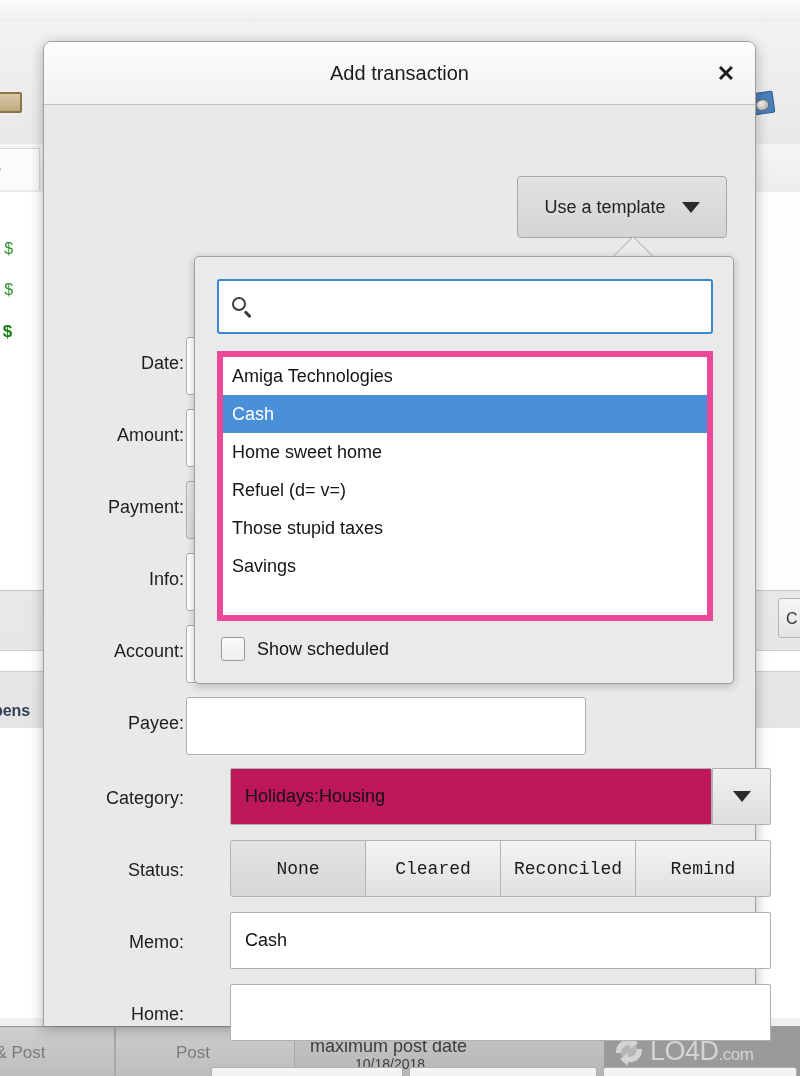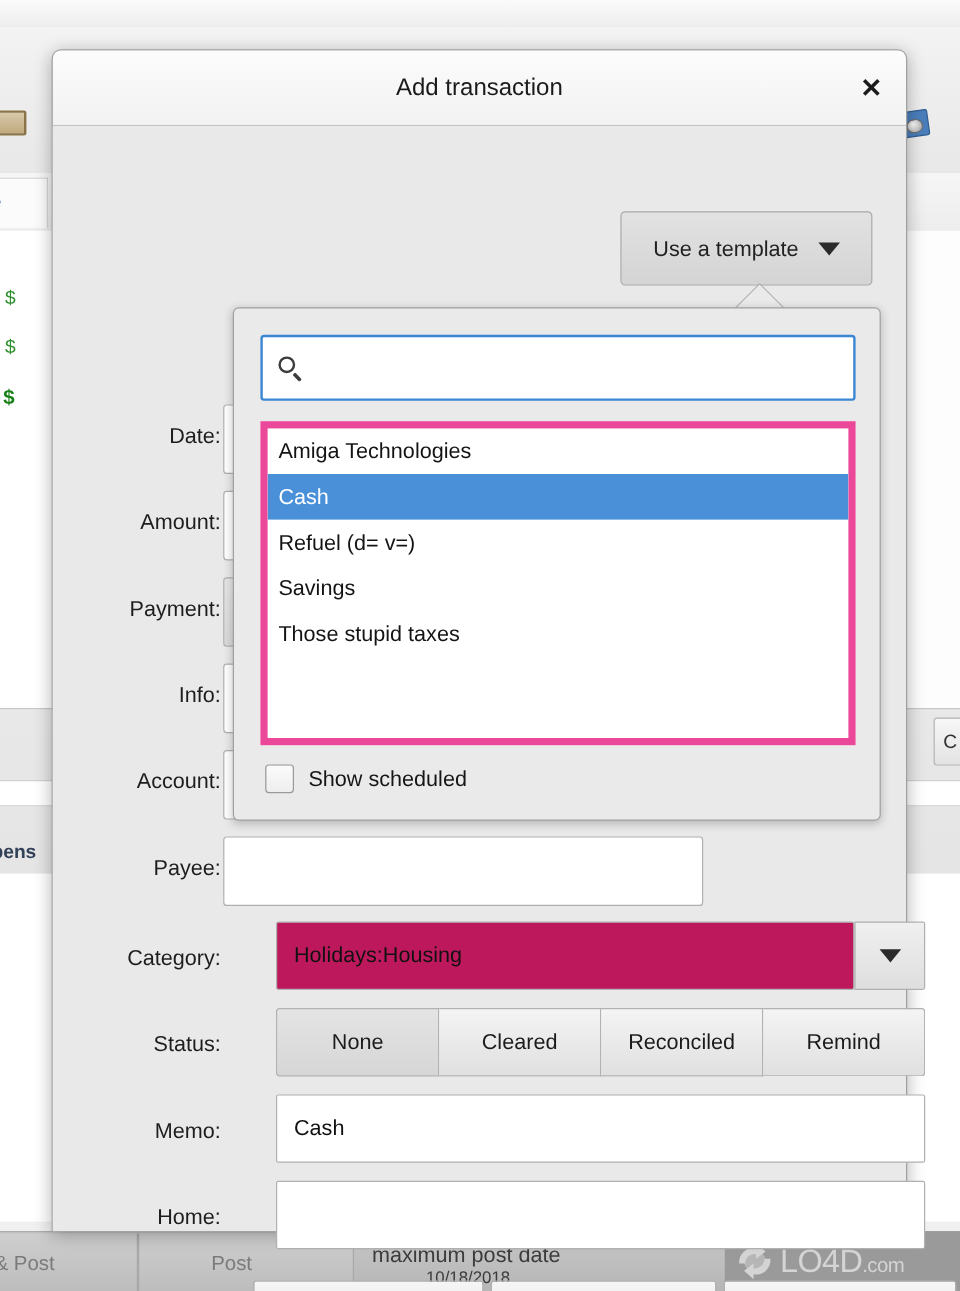--- a/index.html
+++ b/index.html
@@ -485,20 +485,21 @@
     background: linear-gradient(#f4f4f4, #e0e0e0);
     border: 1px solid #b2b2b2;
     border-left: none;
     box-sizing: border-box;
     display: flex;
     align-items: center;
     justify-content: center;
     font-size: 18px;
     color: #1b1b1b;
     cursor: pointer;
+    font-family: Liberation Mono, monospace;
   }
   .seg-btn:first-child {
     border-left: 1px solid #b2b2b2;
     border-radius: 3px 0 0 3px;
   }
   .seg-btn:last-child { border-radius: 0 3px 3px 0; }
   .seg-btn.active {
     background: linear-gradient(#e4e4e4, #d6d6d6);
   }
 
@@ -632,23 +633,24 @@
 
       <div class="popup">
         <div class="popup-search">
           <span class="search-glyph"></span>
           <input class="search-input" type="text" value="" placeholder="" style="">
         </div>
 
         <div class="popup-list">
           <div class="popup-item">Amiga Technologies</div>
           <div class="popup-item selected">Cash</div>
+          <div class="popup-item">Home sweet home</div>
           <div class="popup-item">Refuel (d= v=)</div>
+          <div class="popup-item">Those stupid taxes</div>
           <div class="popup-item">Savings</div>
-          <div class="popup-item">Those stupid taxes</div>
         </div>
 
         <div class="popup-check-row">
           <span class="checkbox-box"></span>
           <span class="popup-check-label">Show scheduled</span>
         </div>
       </div>
 
       <div class="form-label" style="left:10px; top:682px;">Category:</div>
       <div class="cat-input">

